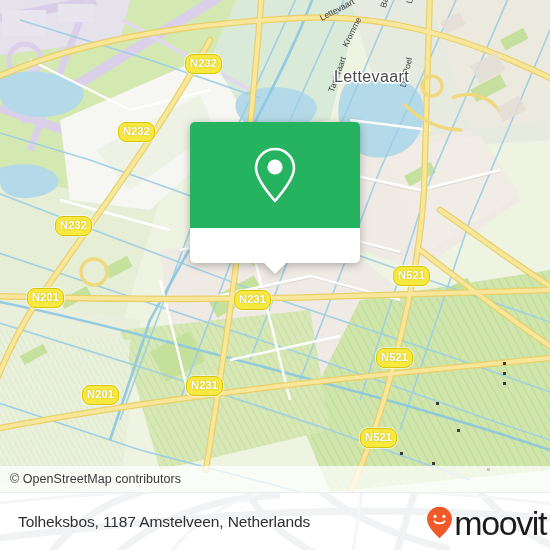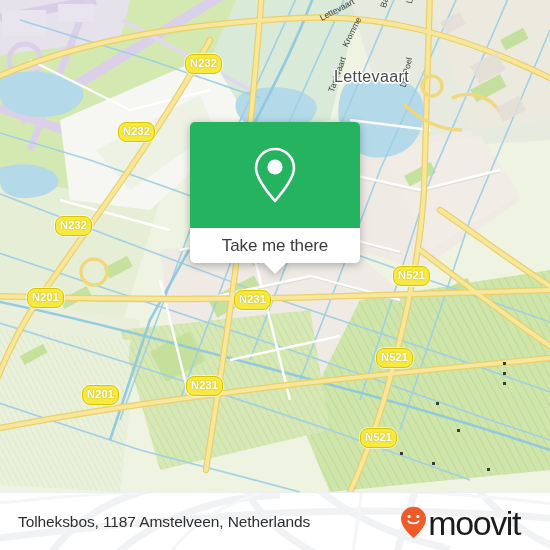--- a/index.html
+++ b/index.html
@@ -169,21 +169,21 @@
   .footer-title {
     font-size: 15.5px;
     color: #2f2f2f;
     padding-left: 18px;
     letter-spacing: -0.1px;
     white-space: nowrap;
   }
   .brand {
     display: flex;
     align-items: center;
-    padding-right: 30px;
+    padding-right: 4px;
   }
   .brand-mark {
     width: 27px;
     height: 33px;
     margin-right: 1px;
     display: block;
   }
   .brand-word {
     font-size: 34px;
     color: #1c1c1c;
@@ -378,25 +378,27 @@
     <div class="map-label city-label" style="left:334px; top:68px;">Lettevaart</div>
 
     <div class="callout">
       <div class="callout-body">
         <svg class="callout-pin" viewBox="0 0 44 58">
           <path d="M22 3 C11.5 3 3 11.5 3 22 C3 32 13 44.5 22 55 C31 44.5 41 32 41 22 C41 11.5 32.5 3 22 3 Z" fill="none" stroke="#ffffff" stroke-width="2.6" stroke-linejoin="round"></path>
           <circle cx="22" cy="21" r="7.6" fill="#ffffff"></circle>
         </svg>
       </div>
       <div class="callout-action">
-        <span class="callout-action-label">Take me there</span>
         <span class="callout-tail"></span>
       </div>
     </div>
 
+    <div class="attribution">
+      <span class="attribution-text">© OpenStreetMap contributors</span>
+    </div>
   </div>
 
   <div class="footer">
     <svg class="footer-watermark" viewBox="0 0 550 86" preserveAspectRatio="none">
       <rect x="0" y="0" width="550" height="86" fill="#ffffff"></rect>
       <g stroke="#f1f2f4" stroke-width="7" fill="none">
         <path d="M40,90 C70,40 120,10 190,4"></path>
         <path d="M100,92 C140,44 210,18 280,16"></path>
         <path d="M-10,60 C60,52 160,40 280,34 C380,30 470,32 560,40"></path>
         <path d="M240,-6 C250,30 280,60 340,86"></path>

